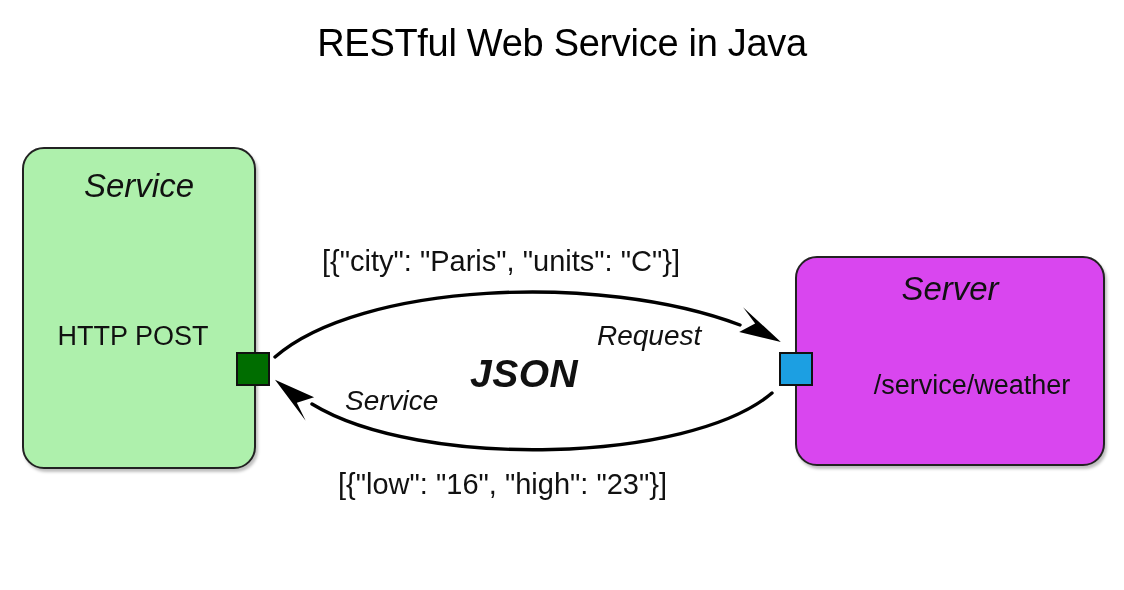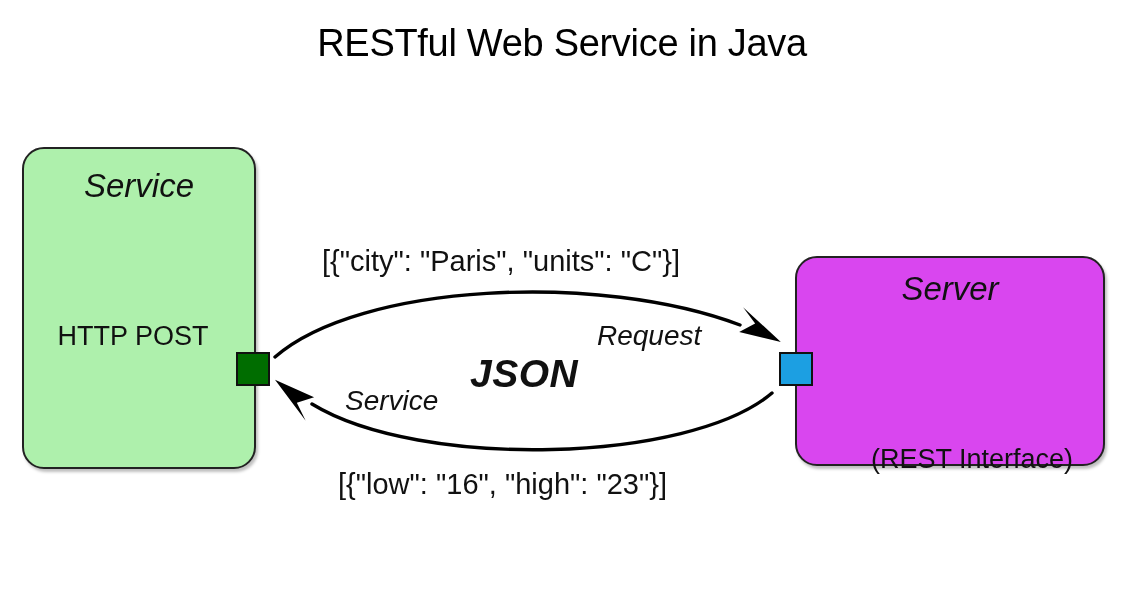--- a/index.html
+++ b/index.html
@@ -175,21 +175,21 @@
   </svg>
 
   <div class="node node-client">
     <div class="node-title">Service</div>
     <div class="node-line client-http">HTTP POST</div>
   </div>
   <div class="port port-client"></div>
 
   <div class="node node-server">
     <div class="node-title">Server</div>
-    <div class="node-line server-rest">(REST Interface)</div>
+    <div class="node-line server-path">/service/weather</div>
   </div>
   <div class="port port-server"></div>
 
   <div class="edge-label lbl-request-json">[{"city": "Paris", "units": "C"}]</div>
 
   <div class="edge-label lbl-response-json">[{"low": "16", "high": "23"}]</div>
 
   <div class="edge-label lbl-request">Request</div>
 
   <div class="edge-label lbl-response">Service</div>

